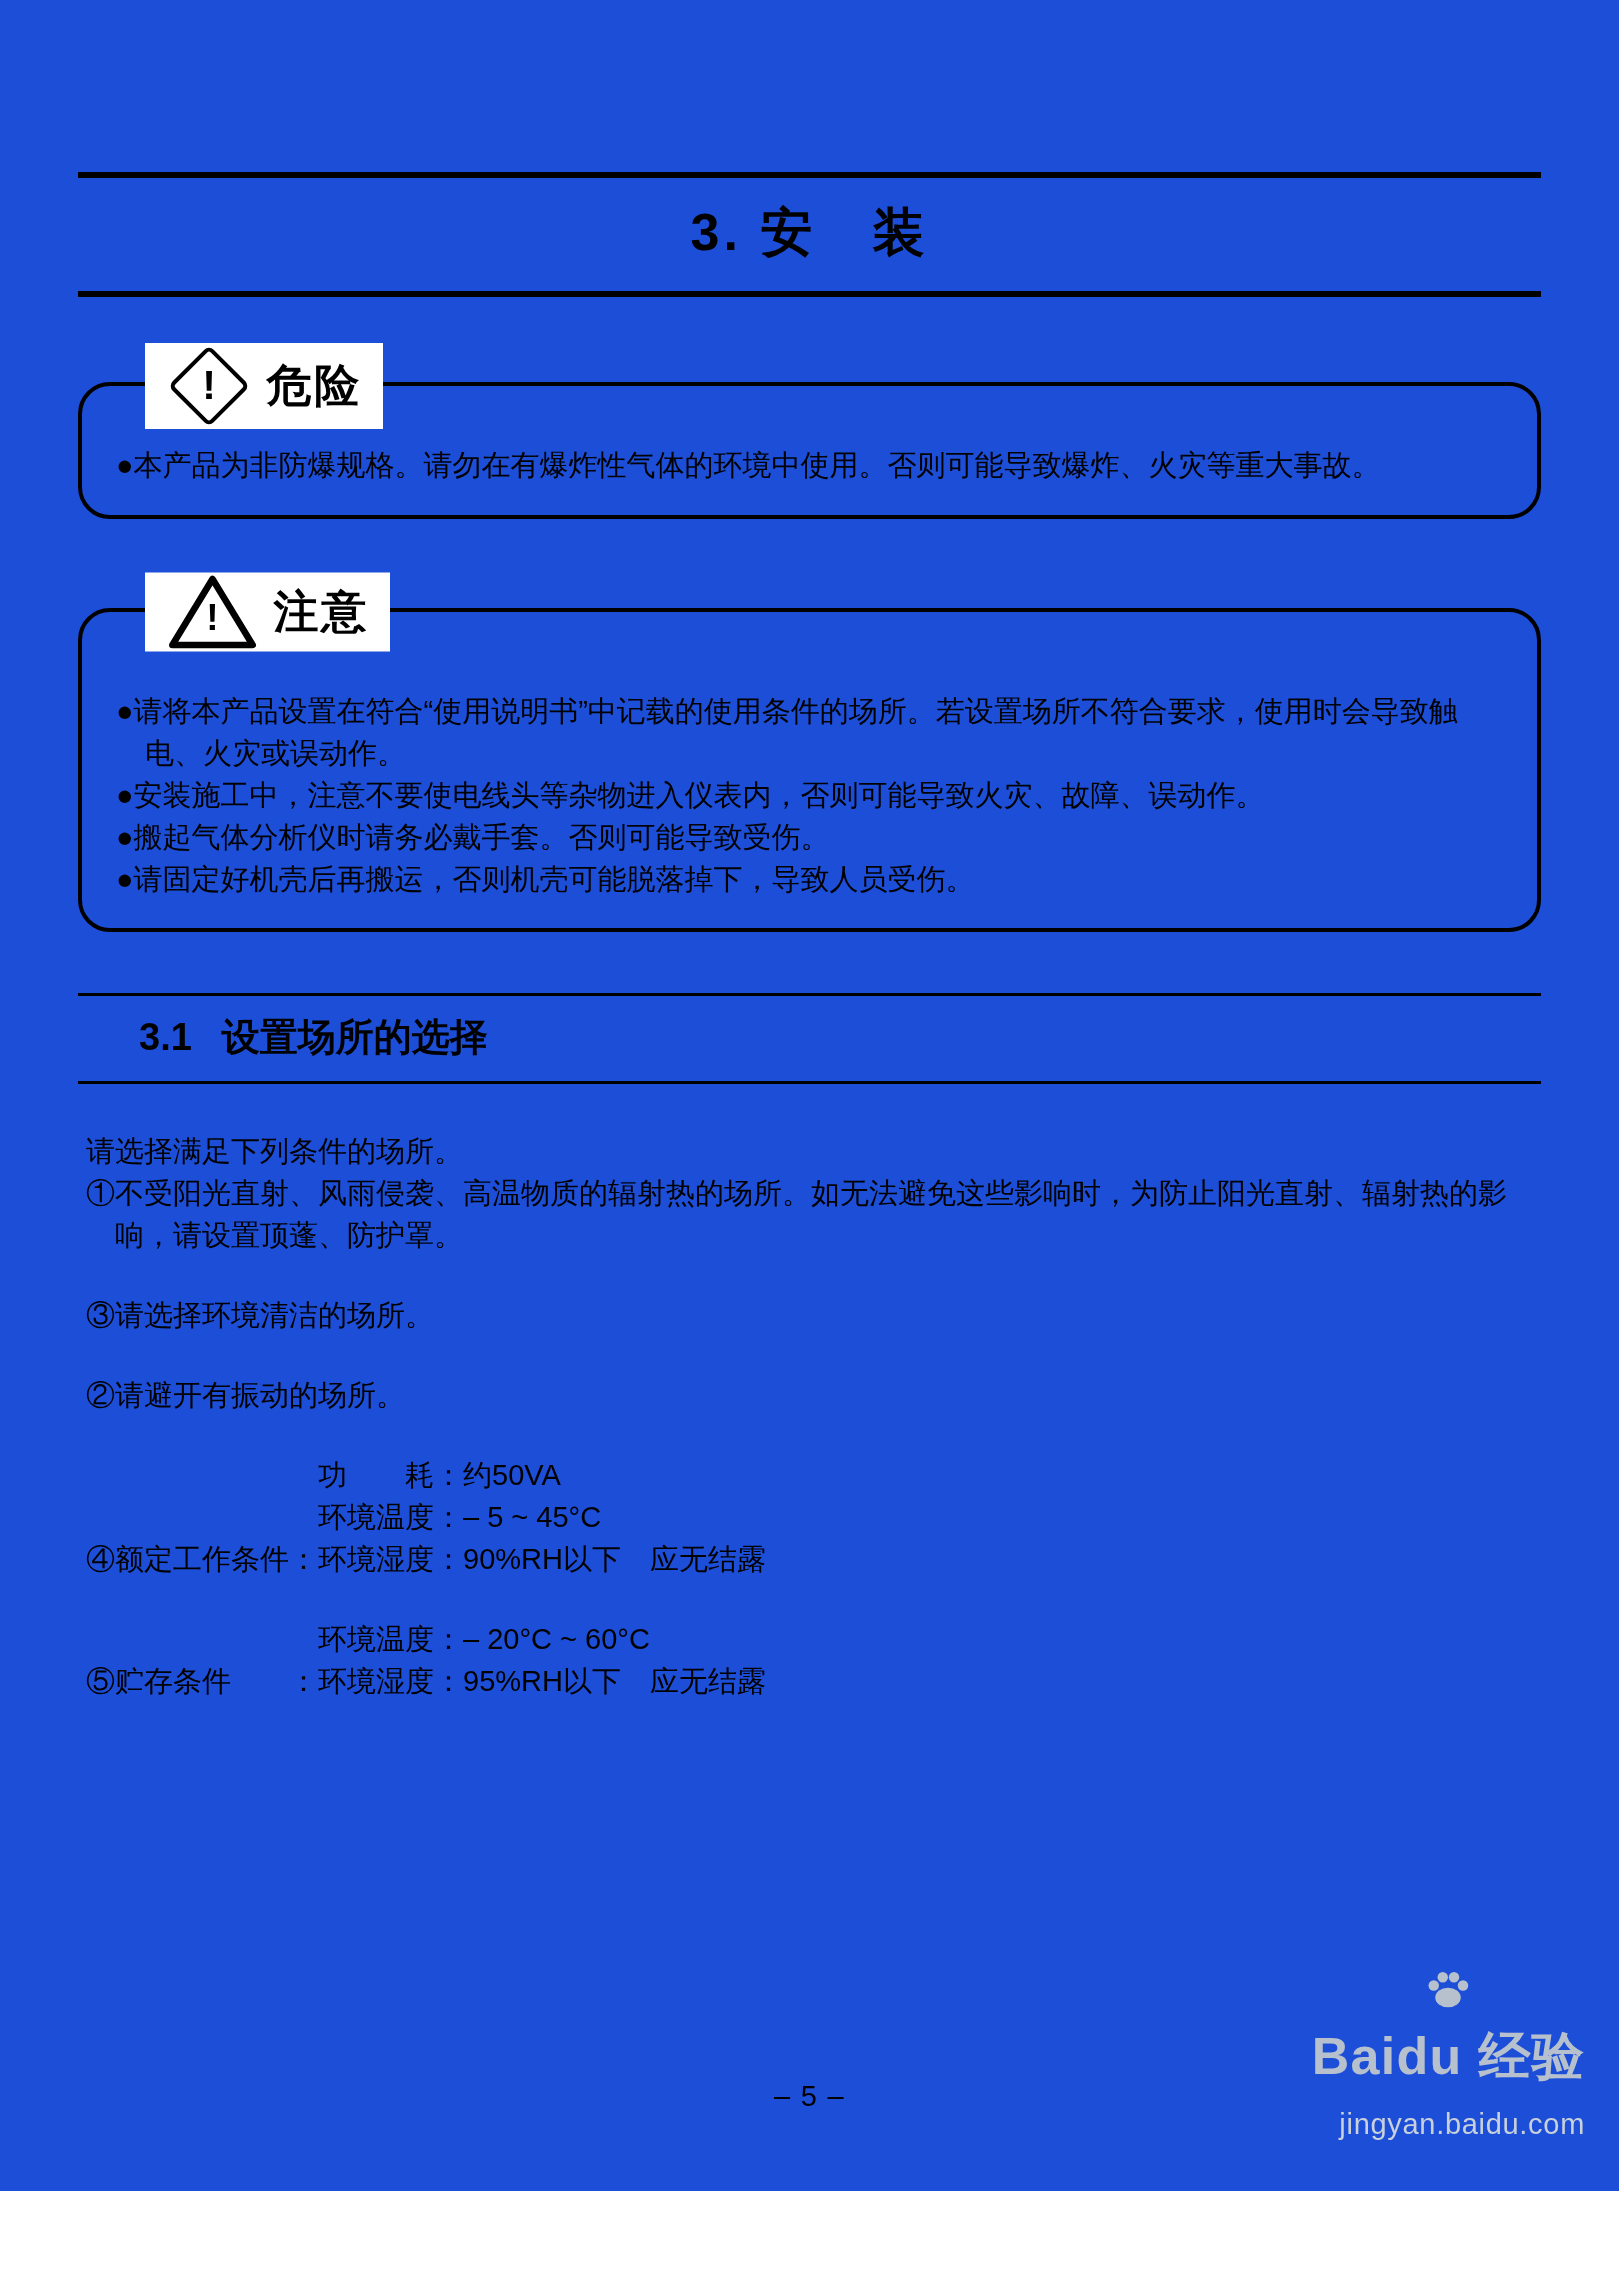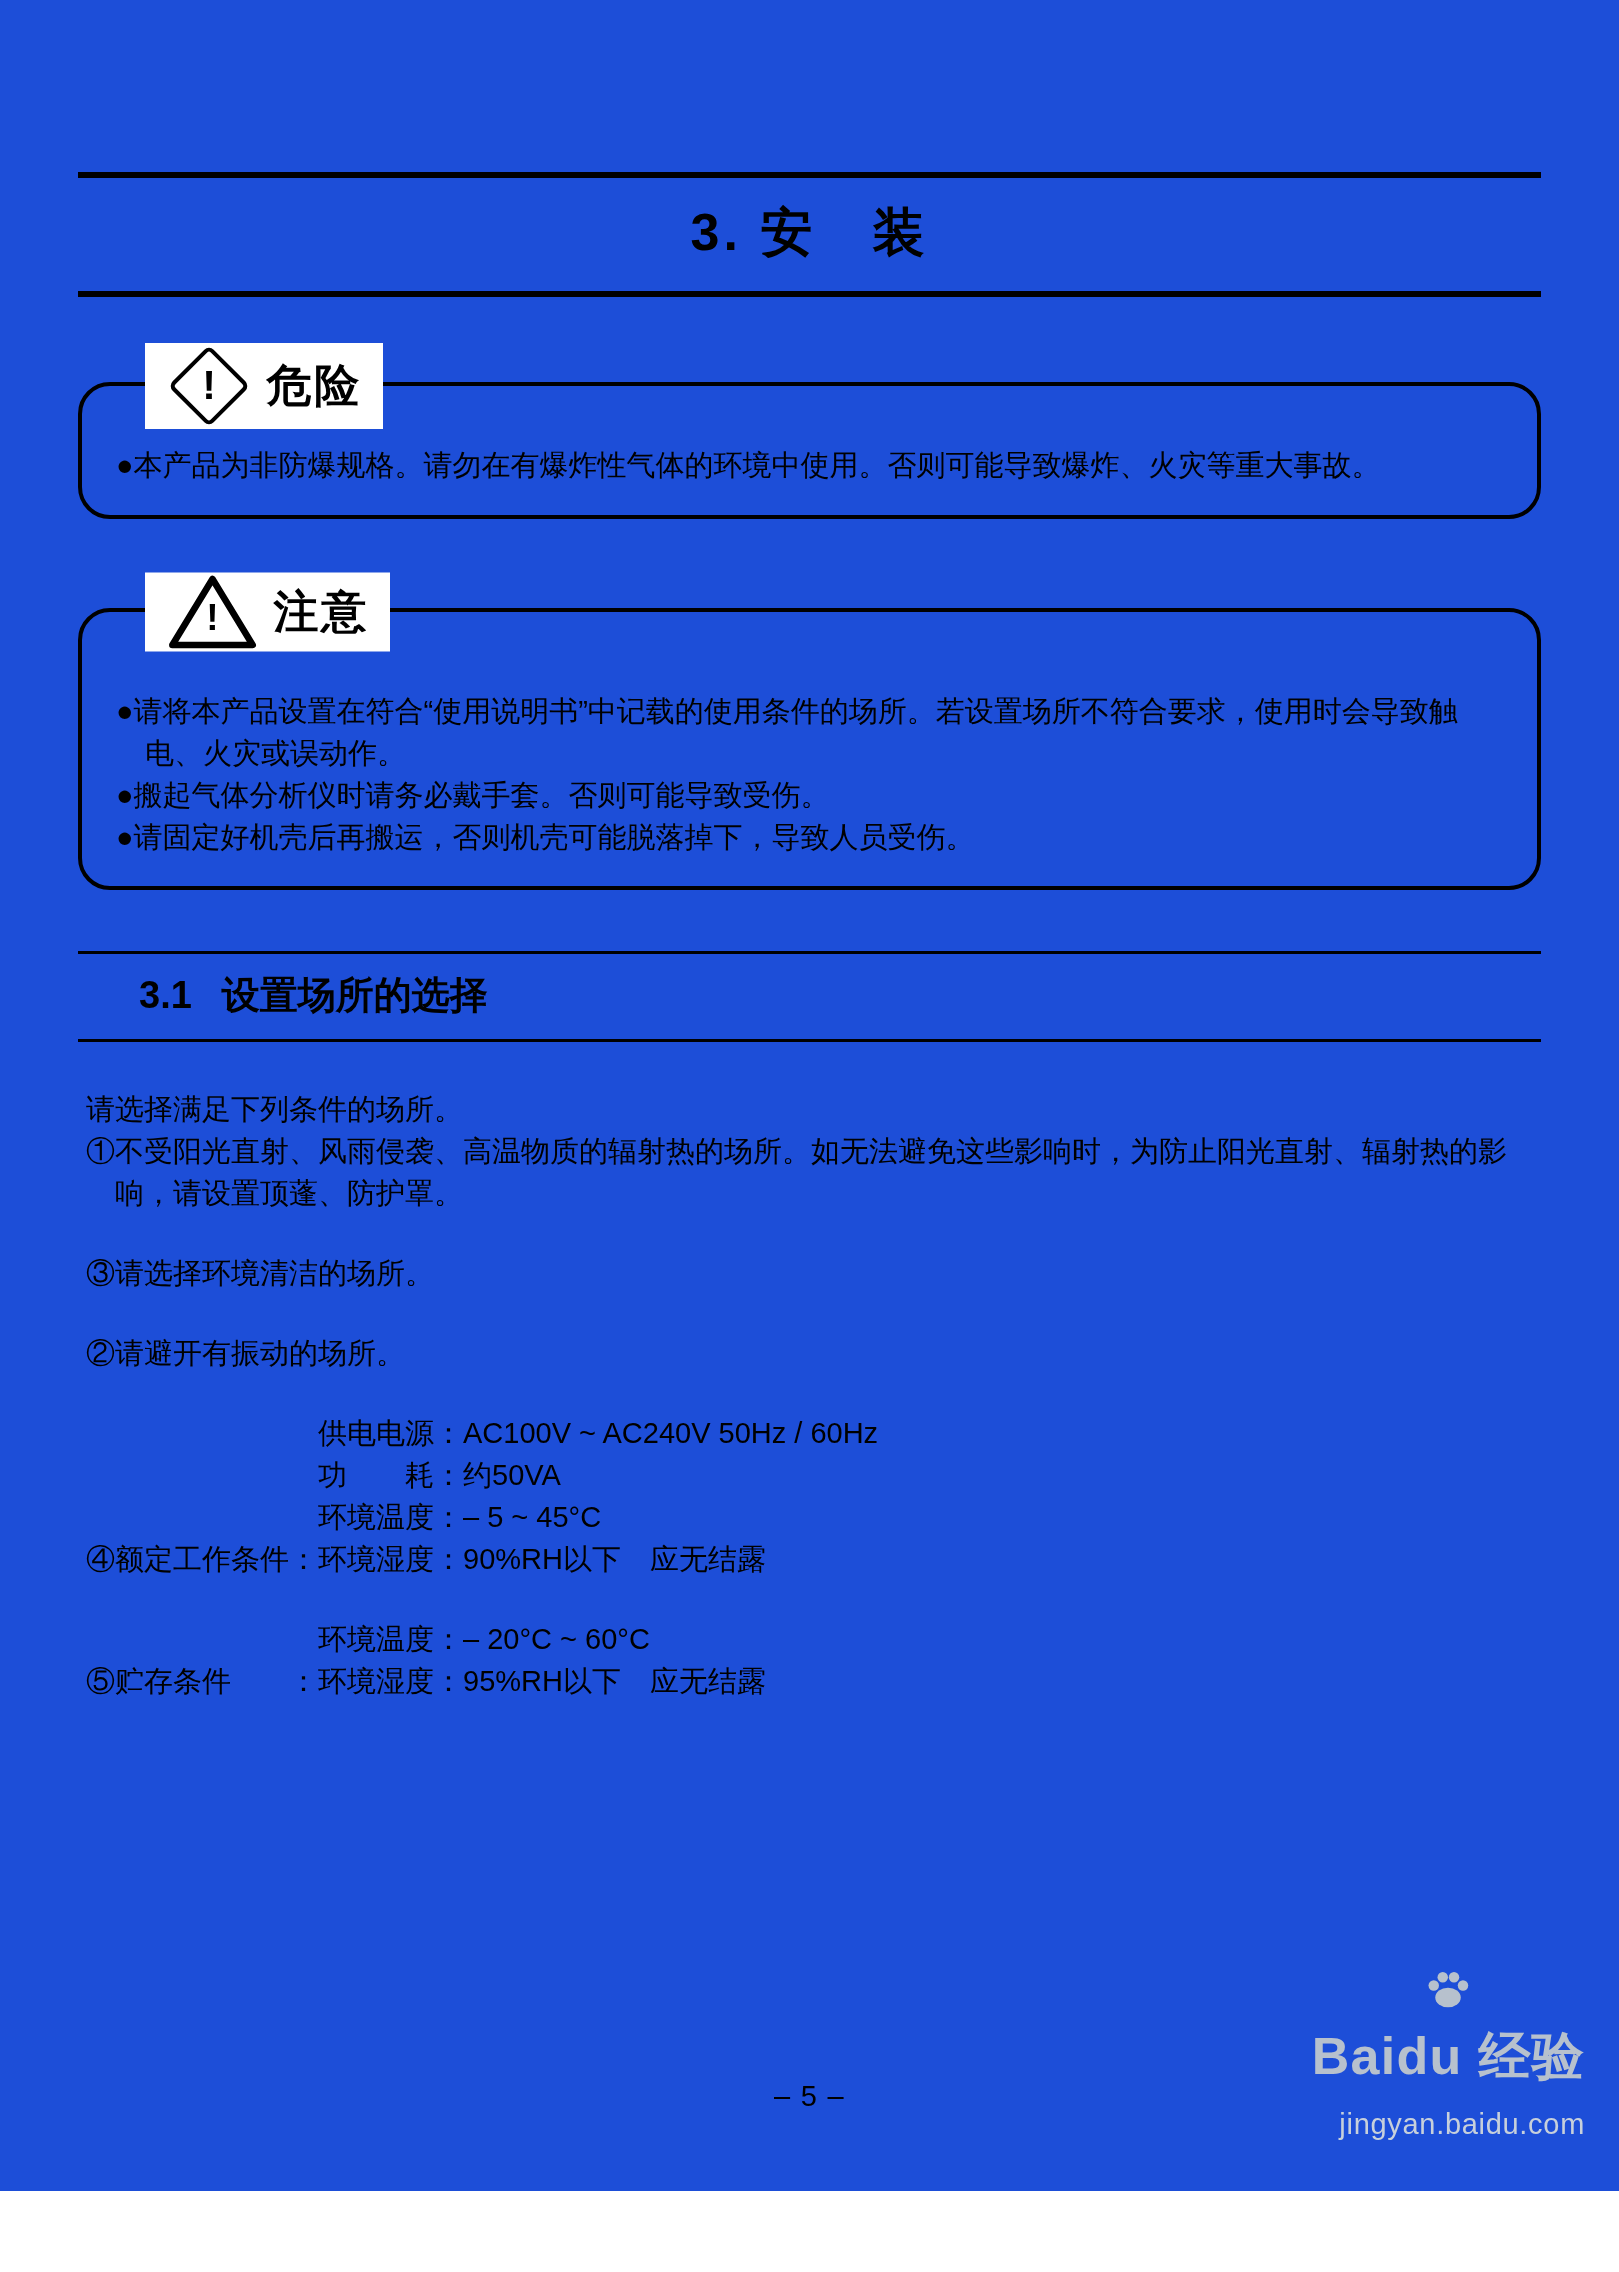--- a/index.html
+++ b/index.html
@@ -124,39 +124,39 @@
         <span class="icon-triangle">
           <svg viewBox="0 0 140 120">
             <path d="M70 10 L131 110 L9 110 Z" fill="none" stroke="#000" stroke-width="10" stroke-linejoin="round"></path>
           </svg>
           <span class="excl">!</span>
         </span>
         <span class="warn-label">注意</span>
       </div>
       <div class="warn-items">
         <p class="warn-item">●请将本产品设置在符合“使用说明书”中记载的使用条件的场所。若设置场所不符合要求，使用时会导致触电、火灾或误动作。</p>
+        <p class="warn-item">●安装施工中，注意不要使电线头等杂物进入仪表内，否则可能导致火灾、故障、误动作。</p>
         <p class="warn-item">●搬起气体分析仪时请务必戴手套。否则可能导致受伤。</p>
         <p class="warn-item">●请固定好机壳后再搬运，否则机壳可能脱落掉下，导致人员受伤。</p>
       </div>
     </section>
 
     <div class="section-heading">
       <span class="section-number">3.1</span><span>设置场所的选择</span>
     </div>
 
     <div class="body">
       <p>请选择满足下列条件的场所。</p>
       <p class="hang">①不受阳光直射、风雨侵袭、高温物质的辐射热的场所。如无法避免这些影响时，为防止阳光直射、辐射热的影响，请设置顶蓬、防护罩。</p>
       <p class="spaced">③请选择环境清洁的场所。</p>
       <p class="spaced">②请避开有振动的场所。</p>
 
       <div class="cond-row">
         <span class="cond-label">④额定工作条件：</span>
         <div class="cond-lines">
-          <div>供电电源：AC100V ~ AC240V 50Hz / 60Hz</div>
           <div>功　　耗：约50VA</div>
           <div>环境温度：– 5 ~ 45°C</div>
           <div>环境湿度：90%RH以下　应无结露</div>
         </div>
       </div>
 
       <div class="cond-row">
         <span class="cond-label">⑤贮存条件　　：</span>
         <div class="cond-lines">
           <div>环境温度：– 20°C ~ 60°C</div>

